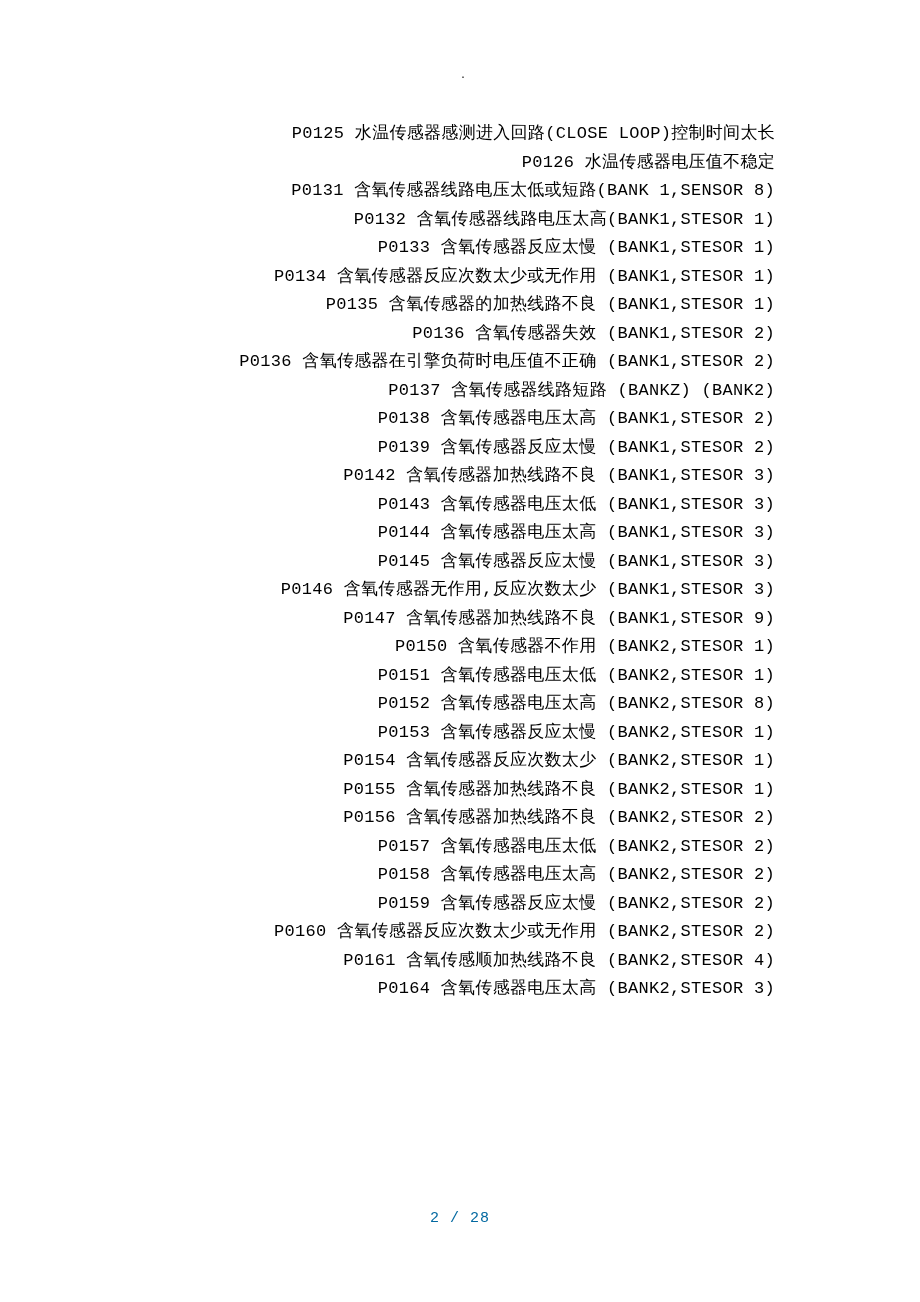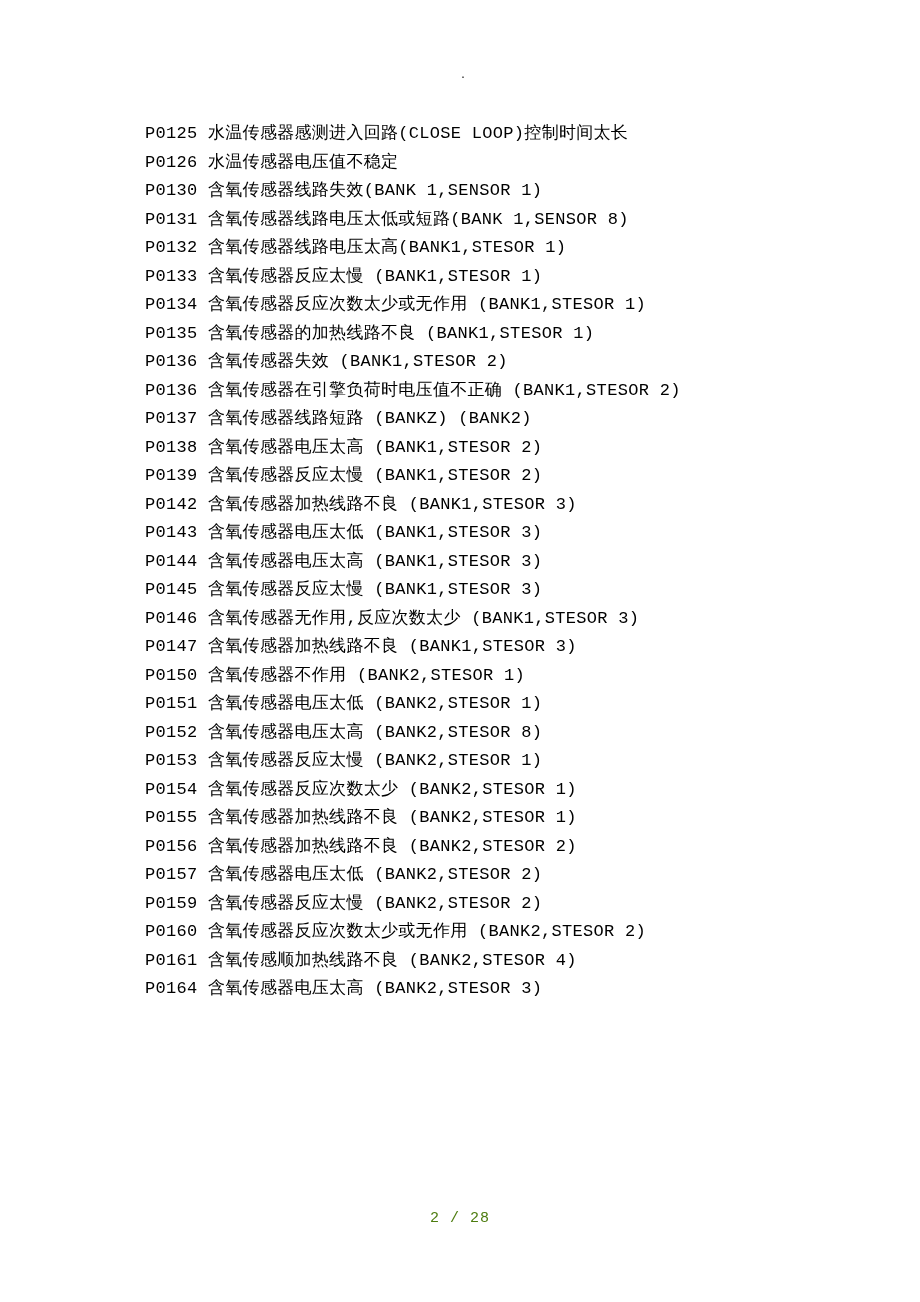--- a/index.html
+++ b/index.html
@@ -20,63 +20,64 @@
     }
     .top-dot {
       position: absolute;
       top: 70px;
       left: 460px;
       font-size: 10px;
       color: #000;
     }
     .line {
       white-space: nowrap;
+      text-align: right;
     }
     .page-number {
       position: absolute;
       bottom: 75px;
       width: 100%;
       text-align: center;
       font-size: 15px;
-      color: #4d7c0f;
+      color: #0369a1;
       letter-spacing: 1px;
     }
   </style>
 </head>
 <body>
 
 <div class="top-dot">.</div>
 
 <div class="content" id="lines-container">
     <div class="line">P0125 水温传感器感测进入回路(CLOSE LOOP)控制时间太长</div>
     <div class="line">P0126 水温传感器电压值不稳定</div>
-    <div class="line">P0130 含氧传感器线路失效(BANK 1,SENSOR 1)</div>
     <div class="line">P0131 含氧传感器线路电压太低或短路(BANK 1,SENSOR 8)</div>
     <div class="line">P0132 含氧传感器线路电压太高(BANK1,STESOR 1)</div>
     <div class="line">P0133 含氧传感器反应太慢 (BANK1,STESOR 1)</div>
     <div class="line">P0134 含氧传感器反应次数太少或无作用 (BANK1,STESOR 1)</div>
     <div class="line">P0135 含氧传感器的加热线路不良 (BANK1,STESOR 1)</div>
     <div class="line">P0136 含氧传感器失效 (BANK1,STESOR 2)</div>
     <div class="line">P0136 含氧传感器在引擎负荷时电压值不正确 (BANK1,STESOR 2)</div>
     <div class="line">P0137 含氧传感器线路短路 (BANKZ) (BANK2)</div>
     <div class="line">P0138 含氧传感器电压太高 (BANK1,STESOR 2)</div>
     <div class="line">P0139 含氧传感器反应太慢 (BANK1,STESOR 2)</div>
     <div class="line">P0142 含氧传感器加热线路不良 (BANK1,STESOR 3)</div>
     <div class="line">P0143 含氧传感器电压太低 (BANK1,STESOR 3)</div>
     <div class="line">P0144 含氧传感器电压太高 (BANK1,STESOR 3)</div>
     <div class="line">P0145 含氧传感器反应太慢 (BANK1,STESOR 3)</div>
     <div class="line">P0146 含氧传感器无作用,反应次数太少 (BANK1,STESOR 3)</div>
-    <div class="line">P0147 含氧传感器加热线路不良 (BANK1,STESOR 3)</div>
+    <div class="line">P0147 含氧传感器加热线路不良 (BANK1,STESOR 9)</div>
     <div class="line">P0150 含氧传感器不作用 (BANK2,STESOR 1)</div>
     <div class="line">P0151 含氧传感器电压太低 (BANK2,STESOR 1)</div>
     <div class="line">P0152 含氧传感器电压太高 (BANK2,STESOR 8)</div>
     <div class="line">P0153 含氧传感器反应太慢 (BANK2,STESOR 1)</div>
     <div class="line">P0154 含氧传感器反应次数太少 (BANK2,STESOR 1)</div>
     <div class="line">P0155 含氧传感器加热线路不良 (BANK2,STESOR 1)</div>
     <div class="line">P0156 含氧传感器加热线路不良 (BANK2,STESOR 2)</div>
     <div class="line">P0157 含氧传感器电压太低 (BANK2,STESOR 2)</div>
+    <div class="line">P0158 含氧传感器电压太高 (BANK2,STESOR 2)</div>
     <div class="line">P0159 含氧传感器反应太慢 (BANK2,STESOR 2)</div>
     <div class="line">P0160 含氧传感器反应次数太少或无作用 (BANK2,STESOR 2)</div>
     <div class="line">P0161 含氧传感顺加热线路不良 (BANK2,STESOR 4)</div>
     <div class="line">P0164 含氧传感器电压太高 (BANK2,STESOR 3)</div>
   </div>
 
 <div class="page-number">2 / 28</div>
 
 </body></html>

